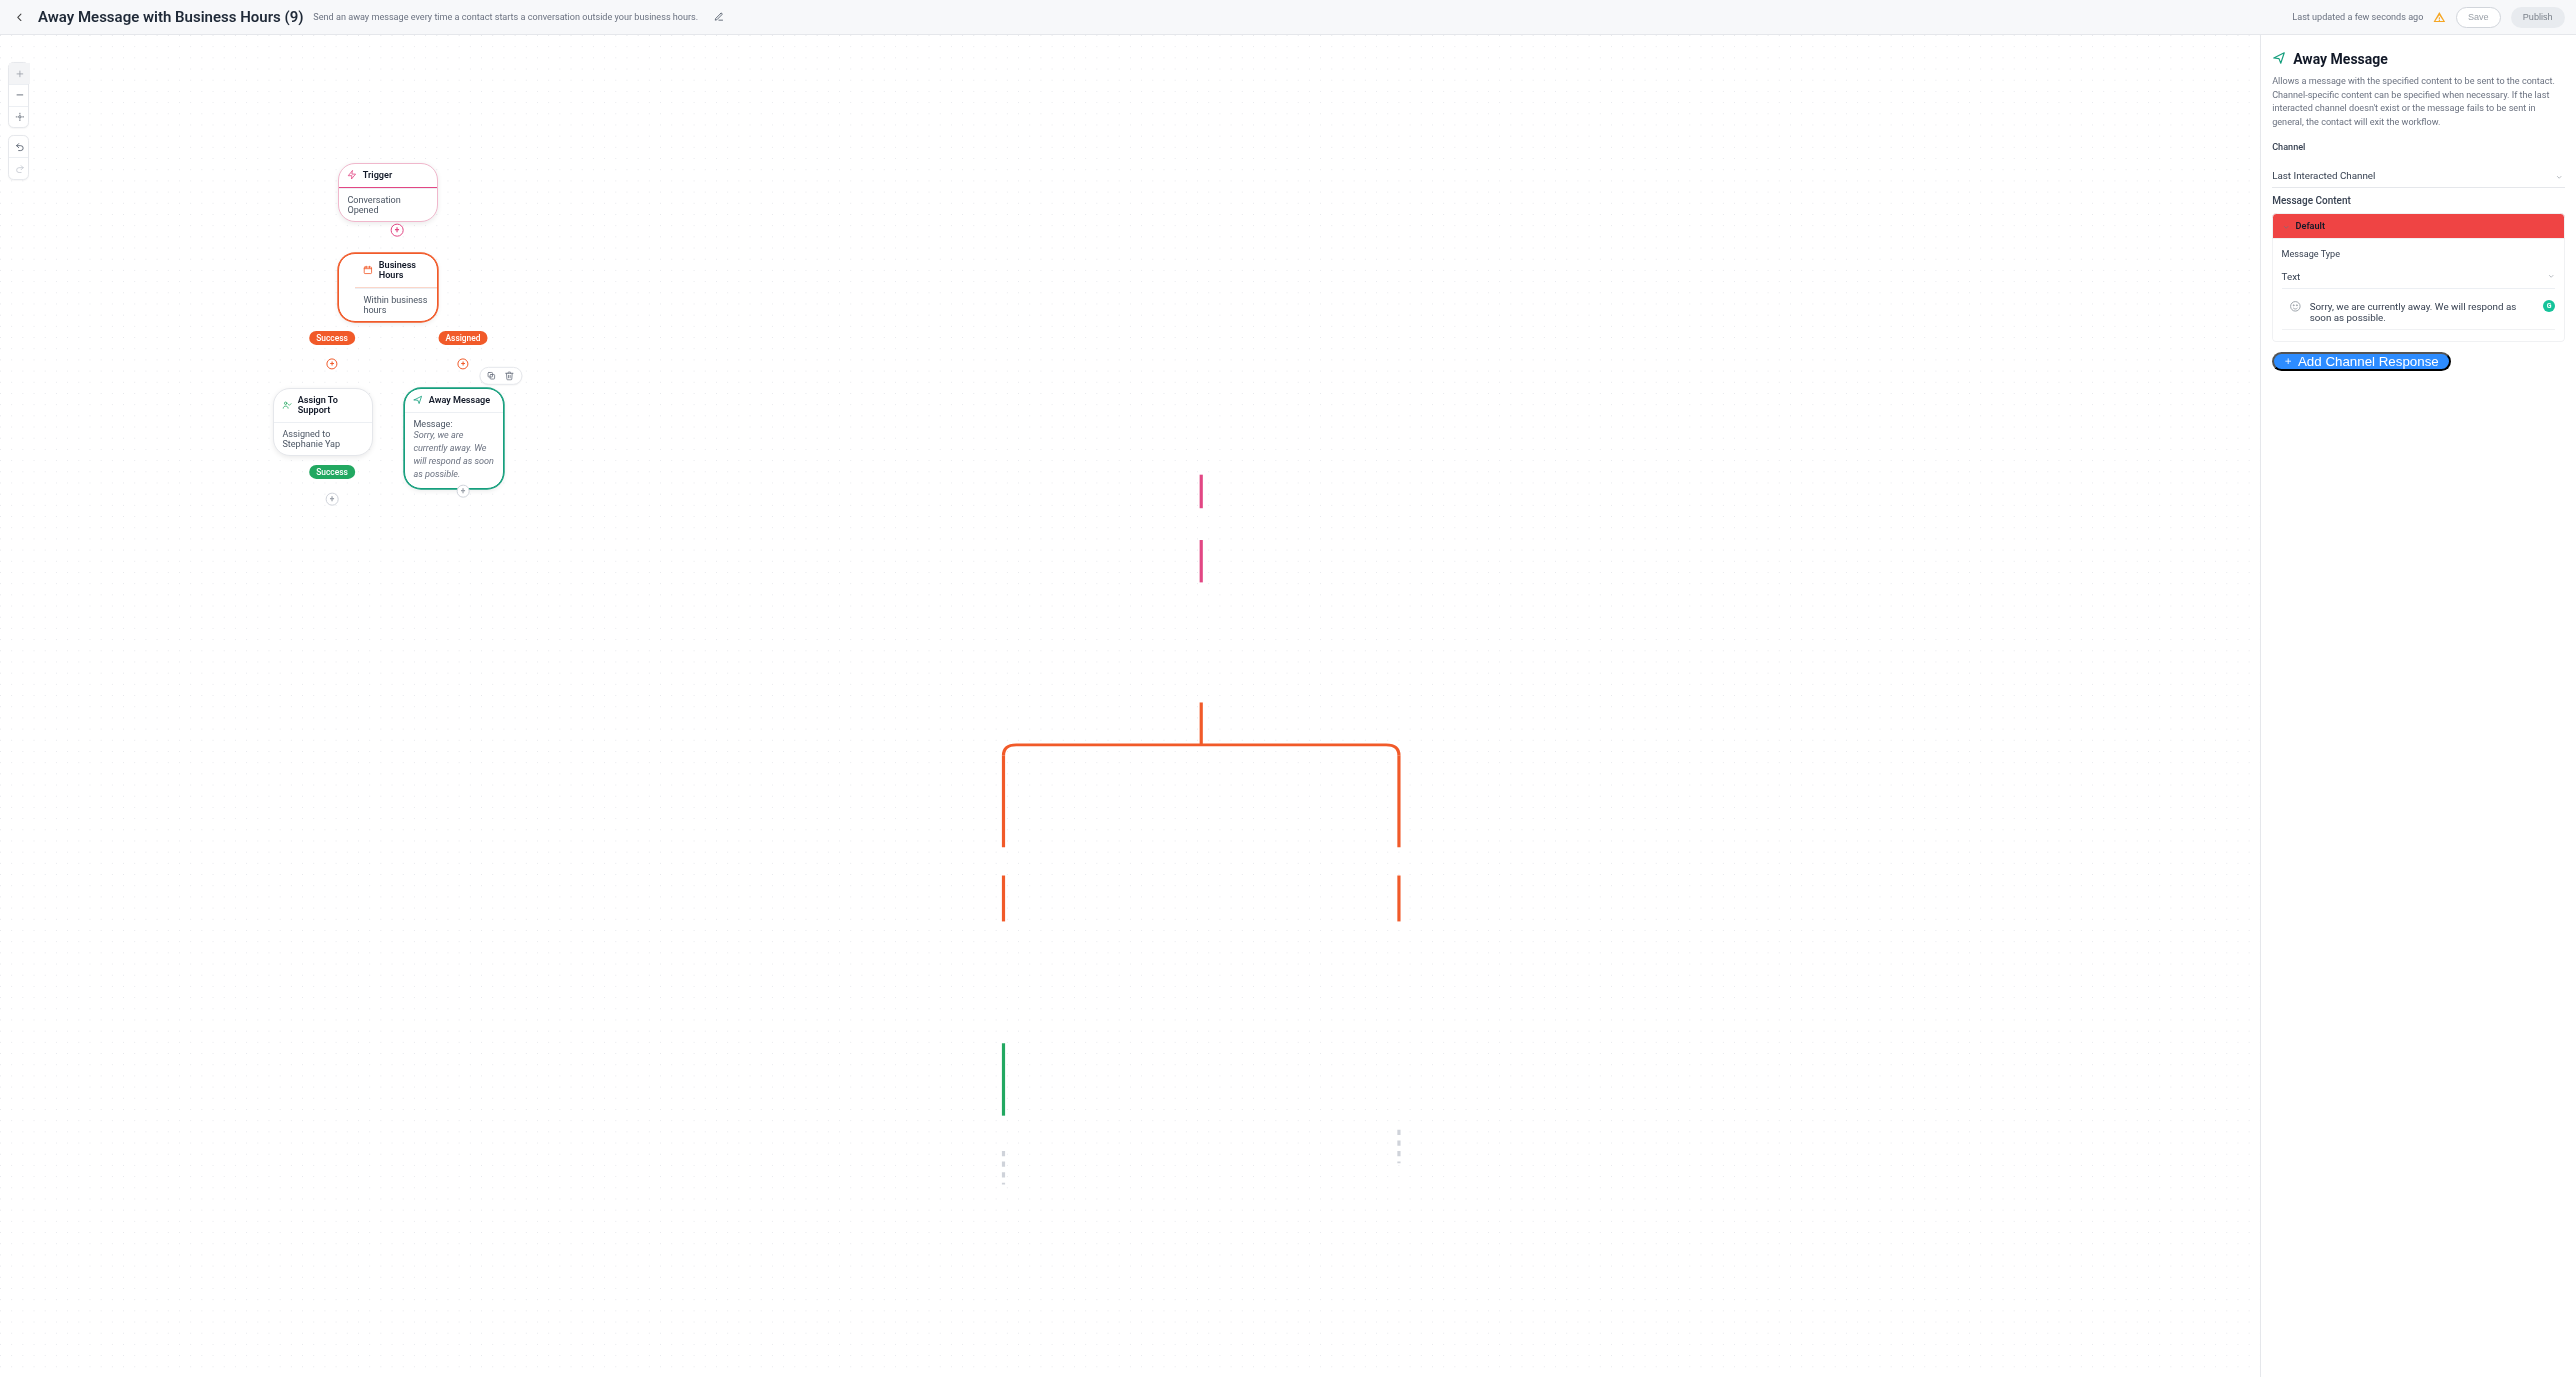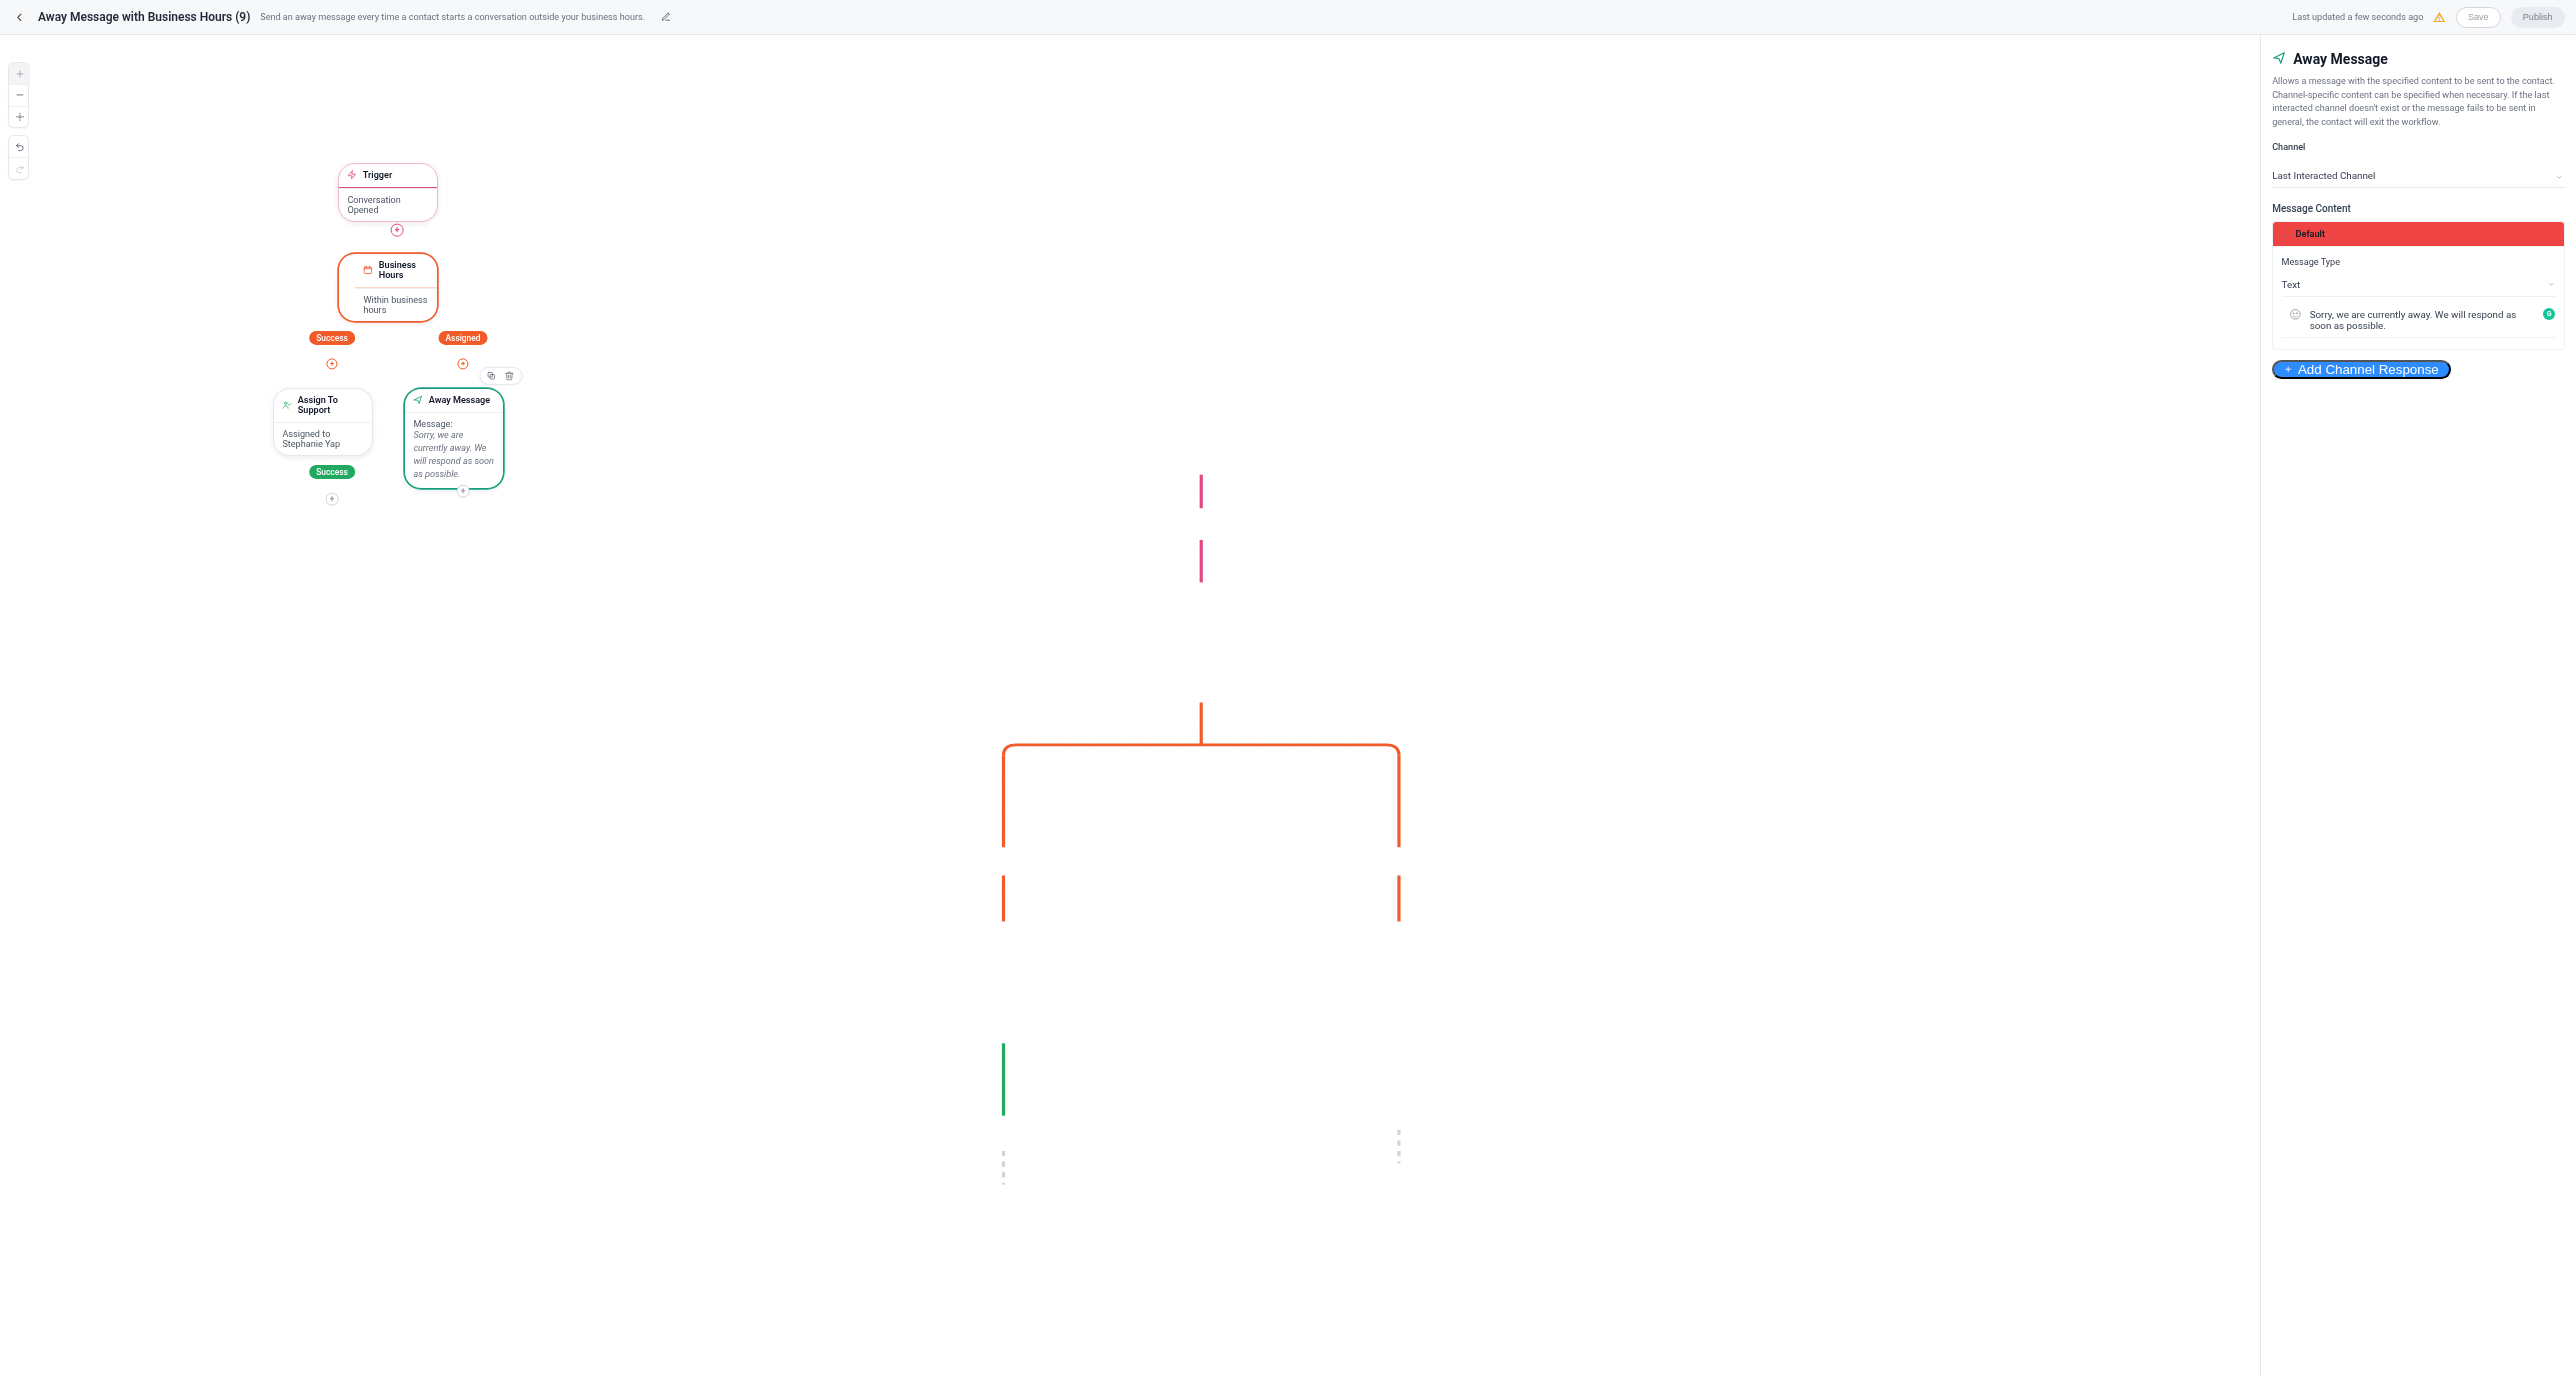--- a/index.html
+++ b/index.html
@@ -35,21 +35,21 @@
     border-bottom: 0.7px solid var(--border);
     display: flex;
     align-items: center;
     padding: 0 11.2px;
     gap: 9.8px;
     position: relative;
     z-index: 5;
   }
   .hdr-left { display:flex; align-items:center; gap:9.8px; flex:1; min-width:0;}
   .back-btn { width:17px; height:17px; display:flex; align-items:center; justify-content:center; color:#424242; cursor:pointer;}
-  .hdr-title { font-weight:600; font-size:12px; color:#1f2937;}
+  .hdr-title { font-weight:600; font-size:15px; color:#1f2937;}
   .hdr-sub { color:#6b7280; font-size:9.1px; white-space:nowrap;}
   .edit-btn { width:15.5px; height:15.5px; display:flex; align-items:center; justify-content:center; color:#4b5563; cursor:pointer; margin-left:2.8px;}
   .hdr-right { display:flex; align-items:center; gap:9.8px;}
   .hdr-status { color:#6b7280; font-size:9.1px;}
   .warn-icon { color:#f5a623; display:flex; align-items:center; }
   .btn {
     height:21px; padding:0 11.2px; border-radius:10.5px; font-size:9.1px; font-weight:500;
     border:0.7px solid transparent; background:#fff; cursor:pointer; display:inline-flex; align-items:center; justify-content:center;
   }
   .btn-outline { border-color:#d1d5db; color:#4b5563; background:#fff;}
@@ -132,21 +132,21 @@
     width:315px; background:#fff; height:100%; overflow:auto; padding:15.5px 11.2px 22.5px 11.2px;
   }
   .panel-title-row { display:flex; align-items:center; gap:7px; margin-bottom:8.4px;}
   .panel-title-row .ic { color: var(--teal);}
   .panel-title { font-size:14px; font-weight:700;}
   .panel-desc { font-size:9.1px; color:#6b7280; line-height:1.5; margin-bottom:12.7px;}
   .field-label { font-size:9.1px; color:#374151; font-weight:500; margin-bottom:14px;}
   .select-like {
     width:100%; display:flex; align-items:flex-end; justify-content:space-between;
     padding:4.2px 1.4px 5.6px 0; border-bottom:0.7px solid #e5e7eb; color:#374151; font-size:9.8px; cursor:pointer;
-    margin-bottom:15px;
+    margin-bottom:7px;
   }
   .msg-content-label { font-size:10px; font-weight:500; color:#374151; margin-bottom:7px;}
   .accordion-head {
     background:#ef4444; border-radius:4.2px 4.2px 0 0; padding:7px 8.4px; display:flex; align-items:flex-end; gap:5.6px;
     border:0.7px solid #f0f1f3;
   }
   .accordion-body {
     border:0.7px solid #f0f1f3; border-top:none; border-radius:0 0 4.2px 4.2px; padding:9.8px 8.4px 11.2px 8.4px; background:#fff;
   }
   .msg-type-label { font-size:9.1px; color:#374151; margin-bottom:8px;}

